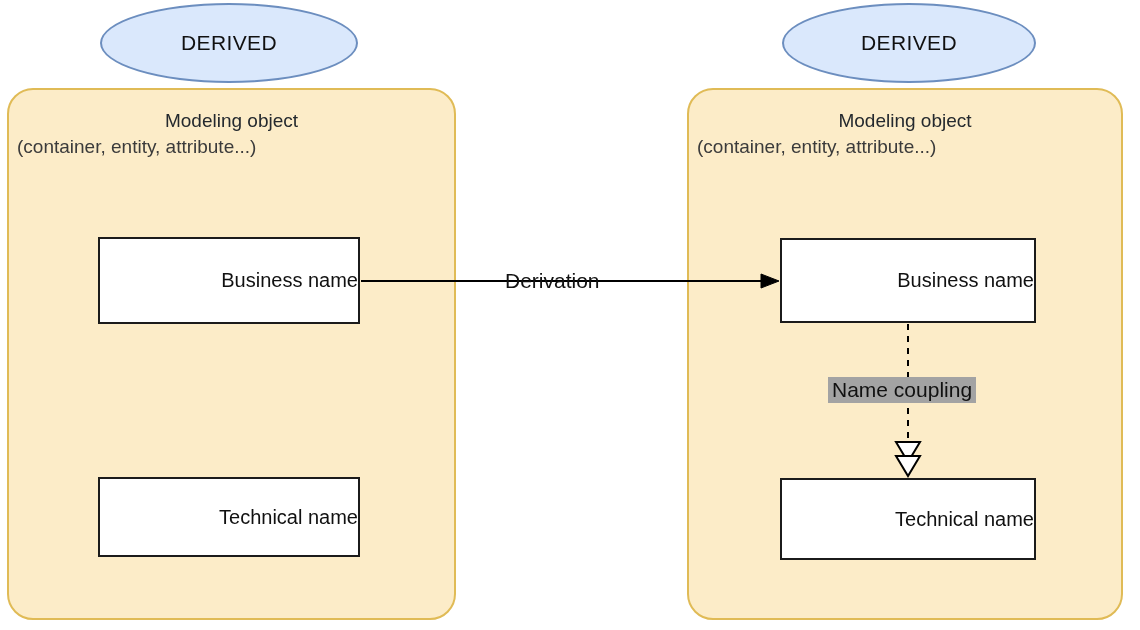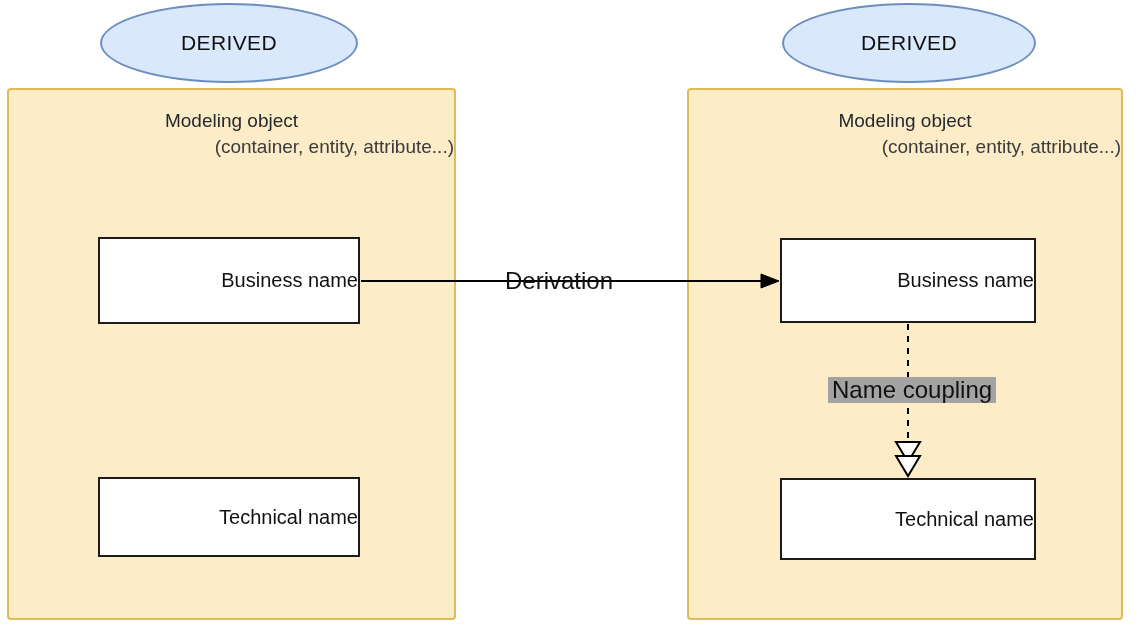--- a/index.html
+++ b/index.html
@@ -19,41 +19,41 @@
     left: 0; top: 0;
     width: 1140px;
     height: 630px;
   }
 
   
   .group-box {
     position: absolute;
     background: #fcecc8;
     border: 2px solid #e0bb56;
-    border-radius: 4px;
+    border-radius: 26px;
     box-sizing: border-box;
   }
   #group-left  { left: 7px;   top: 88px;  width: 449px; height: 532px; }
   #group-right { left: 687px; top: 88px;  width: 436px; height: 532px; }
 
   .group-title {
     position: absolute;
     left: 0; right: 0;
     top: 18px;
     text-align: center;
     color: #24292e;
     font-size: 19px;
     line-height: 26px;
     white-space: nowrap;
   }
   .group-subtitle {
     position: absolute;
     left: 0; right: 0;
     top: 44px;
-    text-align: right;
+    text-align: left;
     color: #3b3b3b;
     font-size: 19px;
     line-height: 26px;
     white-space: nowrap;
     margin-left: 8px;
   }
 
   
   .ellipse {
     position: absolute;
@@ -90,21 +90,21 @@
     white-space: nowrap;
   }
   #box-left-business   { left: 98px;  top: 237px; width: 262px; height: 87px; }
   #box-left-technical  { left: 98px;  top: 477px; width: 262px; height: 80px; }
   #box-right-business  { left: 780px; top: 238px; width: 256px; height: 85px; }
   #box-right-technical { left: 780px; top: 478px; width: 256px; height: 82px; }
 
   
   .edge-label {
     position: absolute;
-    font-size: 24px;
+    font-size: 21px;
     color: #111111;
     white-space: nowrap;
     line-height: 22px;
   }
   #label-derivation {
     left: 504px; top: 270px;
     background: transparent;
     padding: 0 1px;
   }
   #label-name-coupling {

